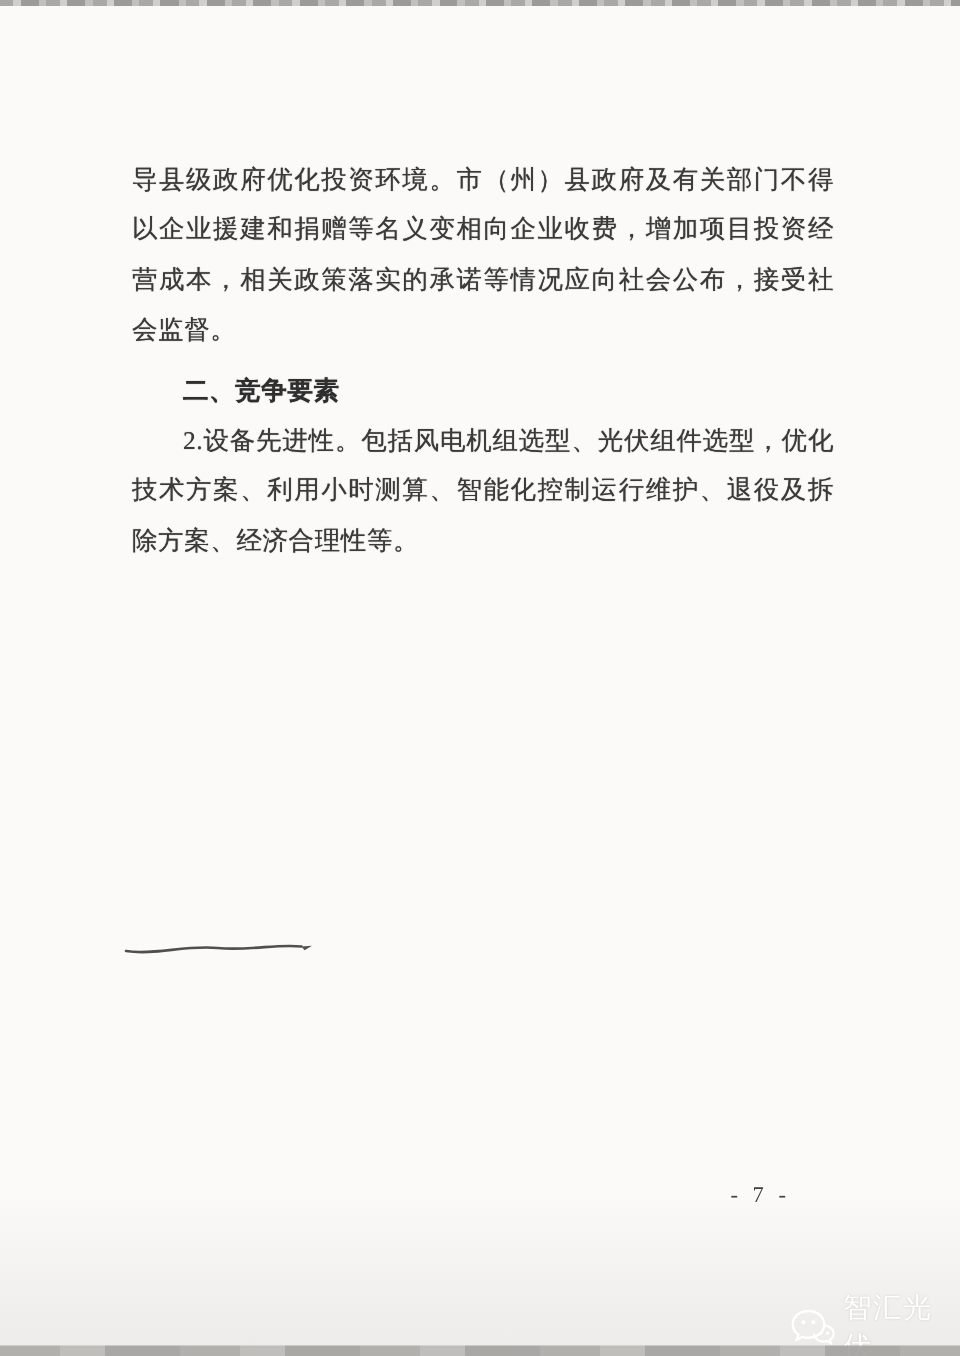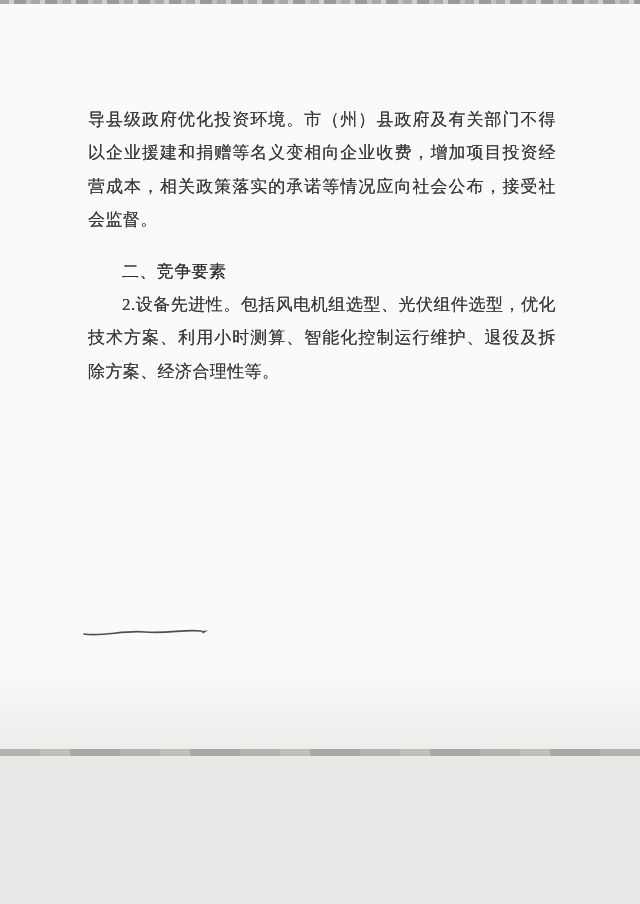--- a/index.html
+++ b/index.html
@@ -3,21 +3,21 @@
 <meta charset="utf-8">
 <style>
   html, body { margin: 0; padding: 0; }
   body {
     width: 640px; height: 904px;
     font-family: "Liberation Serif", serif;
     background: #e9e8e6;
   }
   .page {
     position: relative;
-    width: 640px; height: 756px;
+    width: 640px; height: 904px;
     overflow: hidden;
     background: linear-gradient(#fbfaf8 0%, #fbfaf8 88%, #f3f2f0 94%, #ecebe9 100%);
   }
   
   .top-edge {
     position: absolute; top: 0; left: 0; right: 0; height: 4px;
     background: repeating-linear-gradient(90deg,
       #8f8d8b 0 9px, #c2c0be 9px 14px, #7d7b79 14px 26px, #aeacaa 26px 31px);
     opacity: .75;
   }
@@ -27,23 +27,23 @@
     font-size: 17px;
     line-height: 33.4px;
     letter-spacing: .4px;
     text-align: justify;
     text-shadow: 0 0 .6px rgba(58,58,58,.85);
   }
   .doc p { margin: 0; text-indent: 2em; }
   .doc p.no-indent { text-indent: 0; }
   .doc p.heading {
     font-family: "Liberation Sans", sans-serif;
-    font-weight: normal;
+    font-weight: bold;
     color: #2e2e2e;
-    margin-top: 18px;
+    margin-top: 7px;
   }
   .underline-annotation {
     position: absolute; left: 81px; top: 625px;
     width: 132px; height: 14px;
     pointer-events: none;
   }
   .page-number {
     position: absolute; left: 468px; top: 789px; width: 78px;
     text-align: center;
     font-size: 15px;

